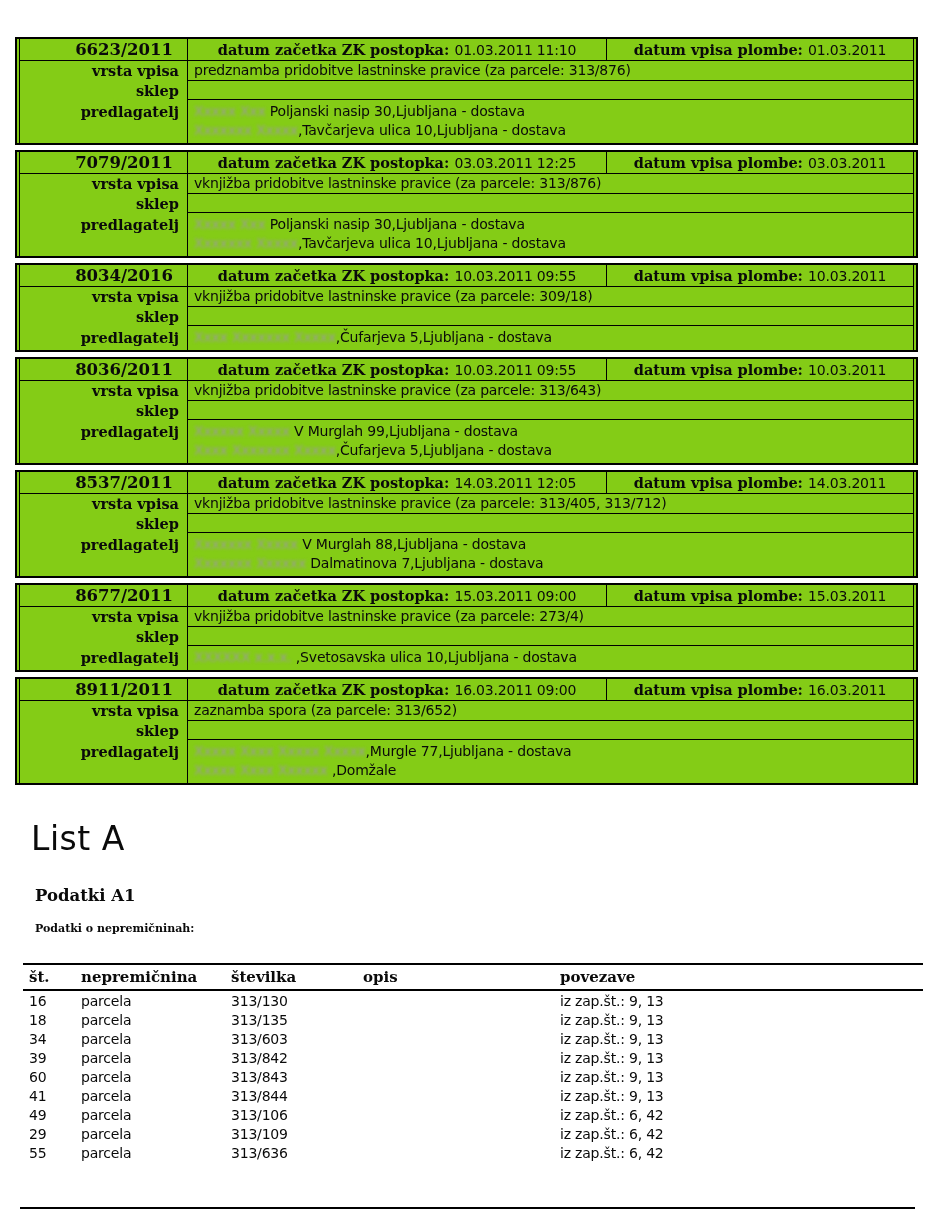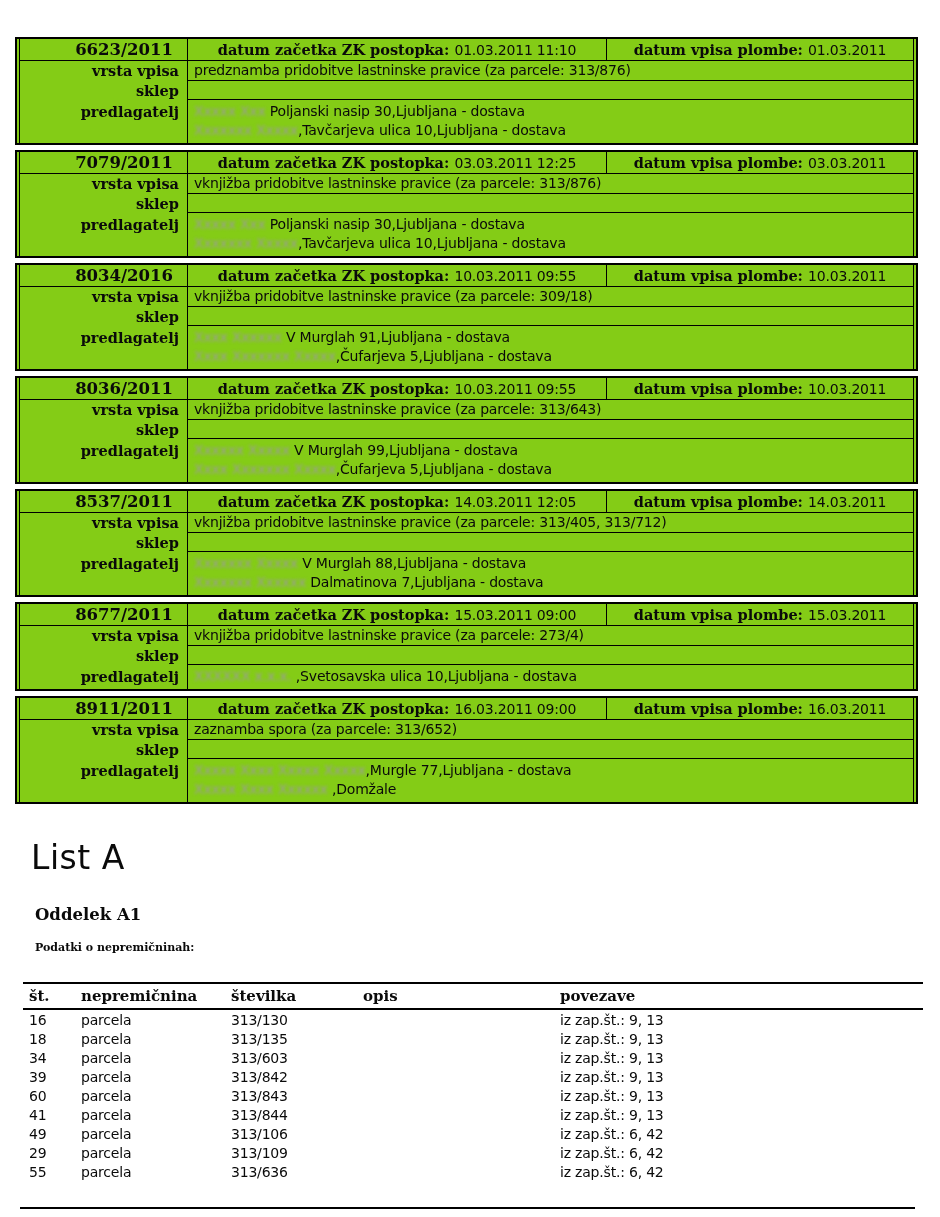--- a/index.html
+++ b/index.html
@@ -209,21 +209,20 @@
         <div class="r-body">
           <div class="r-labels">
             <div class="lab1">vrsta vpisa</div>
             <div class="lab2">sklep</div>
             <div class="lab3">predlagatelj</div>
           </div>
           <div class="r-values">
             <div class="v v1">vknjižba pridobitve lastninske pravice (za parcele: 309/18)</div>
             <div class="v v2"></div>
             <div class="v v3">
-              <div class="appl"><span class="redacted">Xxxx Xxxxxx</span><span class="addr"> V Murglah 91,Ljubljana - dostava</span></div>
               <div class="appl"><span class="redacted">Xxxx Xxxxxxx Xxxxx</span><span class="addr">,Čufarjeva 5,Ljubljana - dostava</span></div>
             </div>
           </div>
         </div>
       </div>
     </div>
 
     <div class="record">
       <div class="rec-in">
         <div class="r-head">
@@ -319,21 +318,21 @@
               <div class="appl"><span class="redacted">Xxxxx Xxxx Xxxxxx</span><span class="addr"> ,Domžale</span></div>
             </div>
           </div>
         </div>
       </div>
     </div>
 
   </div>
 
   <h1 class="list-title">List A</h1>
-  <h2 class="subsection">Oddelek A1</h2>
+  <h2 class="subsection">Podatki A1</h2>
   <h3 class="subtitle">Podatki o nepremičninah:</h3>
 
   <div class="ptable-wrap">
     <table class="ptable">
       <thead>
         <tr>
           <th class="c1">št.</th>
           <th class="c2">nepremičnina</th>
           <th class="c3">številka</th>
           <th class="c4">opis</th>

